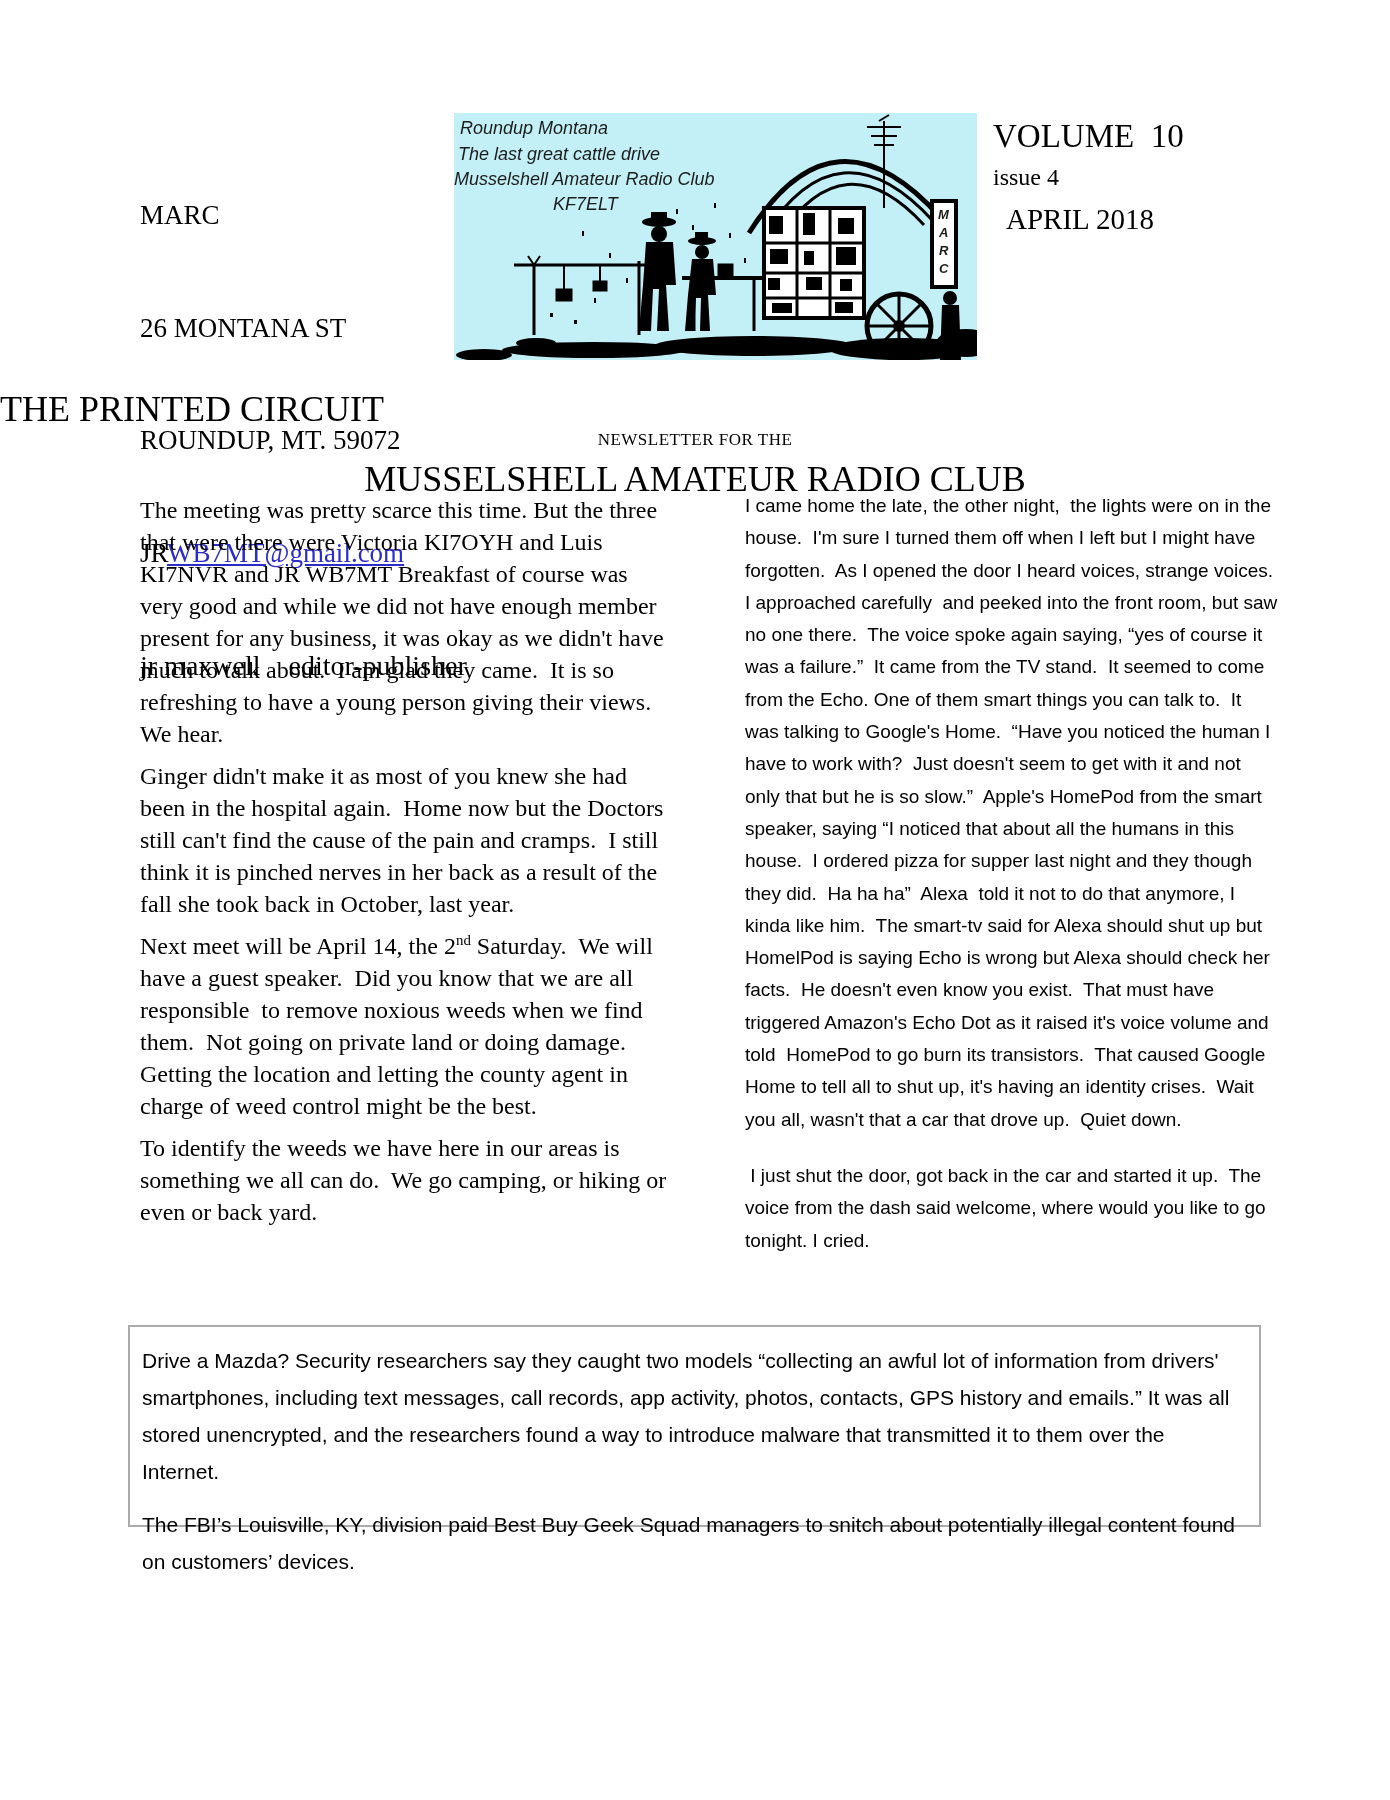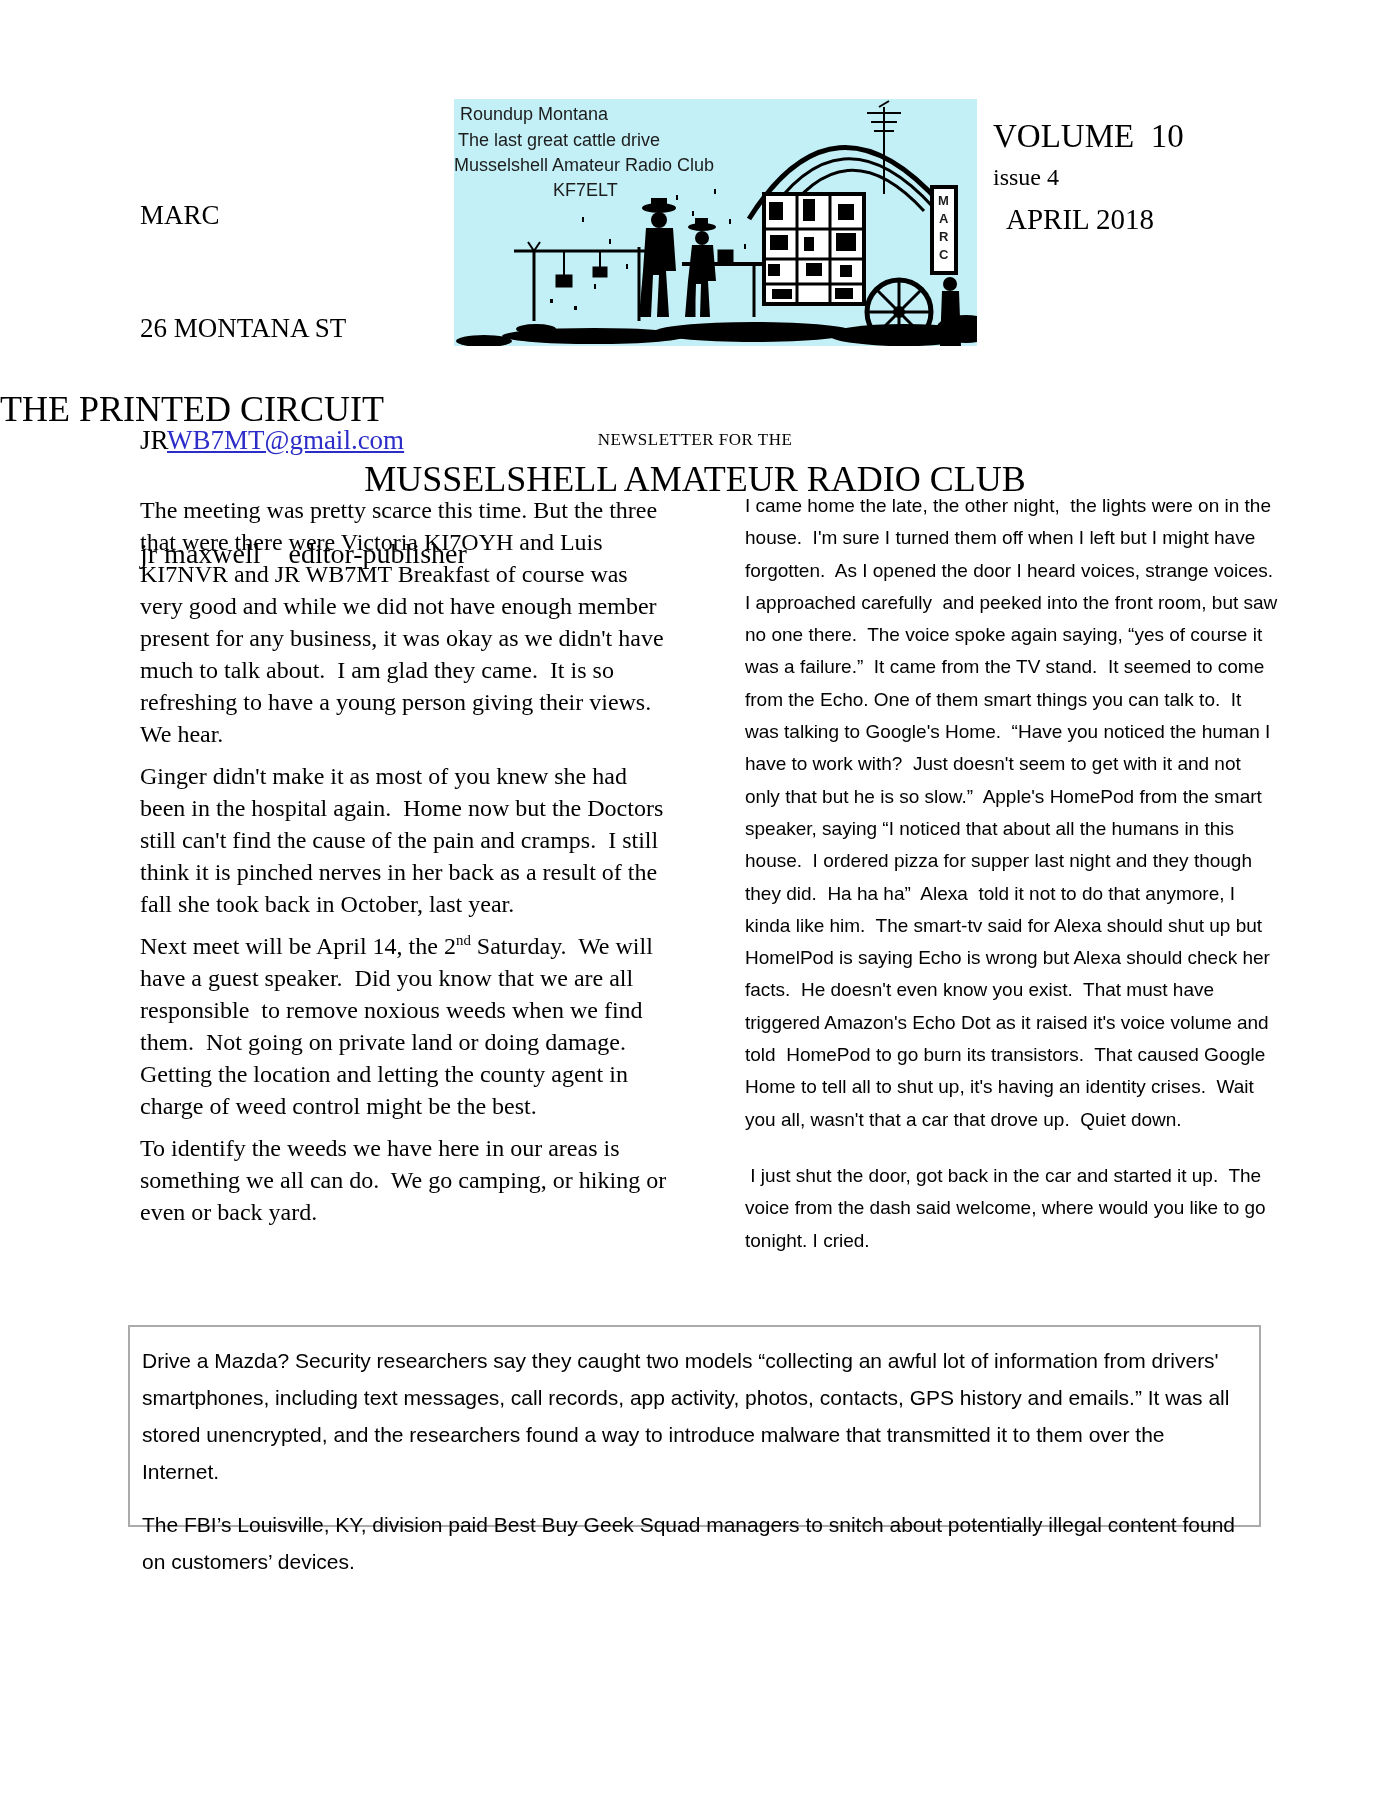--- a/index.html
+++ b/index.html
@@ -10,21 +10,21 @@
   body{width:1390px;height:1800px;position:relative;color:var(--ink);
        font-family:"Liberation Serif",serif;}
   .abs{position:absolute;}
   
   .address{left:140px;top:122px;font-size:27px;line-height:37.5px;white-space:pre-wrap;}
   .address .line{white-space:pre-wrap;}
   .address a{color:var(--link-blue);text-decoration:underline;}
   .address .email-prefix{color:var(--ink);}
   .editor{font-size:28px;}
   
-  .logo{left:454px;top:99px;width:523px;height:247px;}
+  .logo{left:454px;top:113px;width:523px;height:247px;font-style:italic;}
   .logo svg{display:block;width:523px;height:247px;}
   .logo .bg{fill:var(--logo-bg);}
   .logo text{font-family:"Liberation Sans",sans-serif;fill:var(--logo-ink);font-size:18px;}
   .logo .sign-letter{font-size:13px;font-weight:bold;}
   
   .issue{left:993px;top:118px;}
   .issue .volume{font-size:33px;white-space:pre-wrap;margin-bottom:9px;}
   .issue .number{font-size:24px;margin-bottom:12px;}
   .issue .date{font-size:29px;padding-left:13px;white-space:pre-wrap;}
   
@@ -45,20 +45,21 @@
               border:2px solid var(--box-border);padding:15px 12px 0 12px;
               font-family:"Liberation Sans",sans-serif;font-size:21px;line-height:37px;}
   .bottom-box p{margin:0 0 16px 0;white-space:pre-wrap;}
 </style>
 </head>
 <body>
 
 <div class="abs address">
   <div class="line">MARC</div>
   <div class="line">26 MONTANA ST</div>
+  <div class="line">ROUNDUP, MT. 59072</div>
   <div class="line"><span class="email-prefix">JR</span><a href="#">WB7MT@gmail.com</a></div>
   <div class="line editor">jr maxwell    editor-publisher</div>
 </div>
 
 <div class="abs logo">
   <svg viewBox="0 0 523 247">
     <rect class="bg" x="0" y="0" width="523" height="247"></rect>
 
     <text x="6" y="21">Roundup Montana</text>
     <text x="4" y="47">The last great cattle drive</text>

